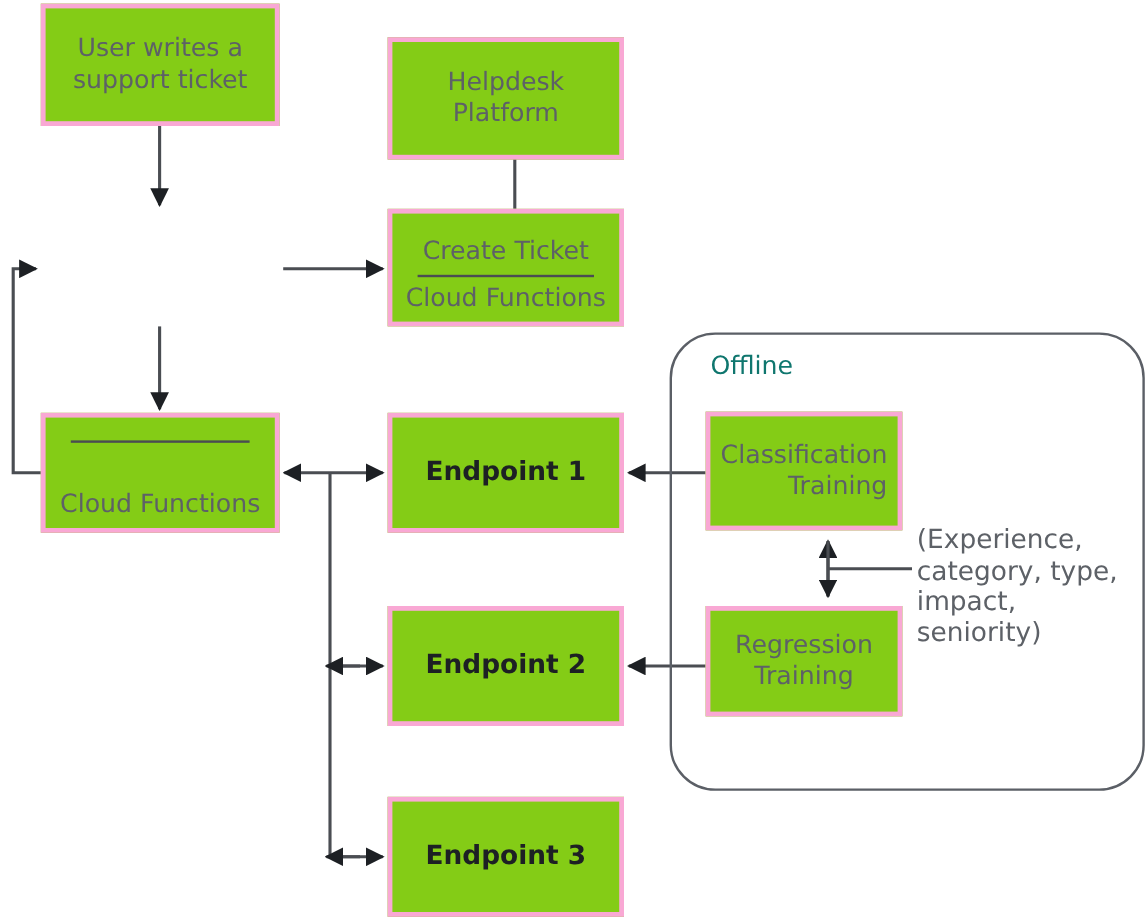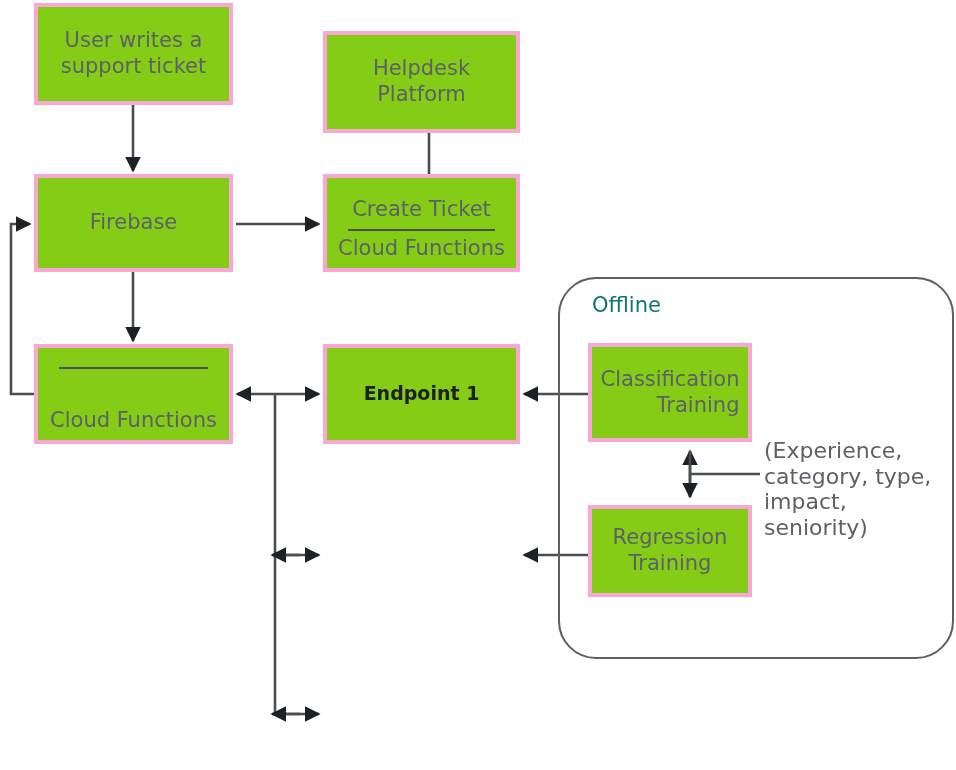--- a/index.html
+++ b/index.html
@@ -57,21 +57,21 @@
   .box.split .rule {
     width: 78%;
     height: 2px;
     background: #4a4d52;
   }
 
   
   .box.endpoint .ttl {
     color: #1d2024;
     font-weight: bold;
-    font-size: 19px;
+    font-size: 22px;
   }
 
   
   .group {
     position: absolute;
     box-sizing: border-box;
     border: 2px solid #5b5f66;
     border-radius: 38px;
     background: transparent;
     z-index: 1;
@@ -150,40 +150,43 @@
   <div class="box" style="left:34px; top:3px; width:199px; height:102px;">
     <span class="ttl">User writes a
 support ticket</span>
   </div>
 
   <div class="box" style="left:323px; top:3px; width:197px; height:102px;margin-top:28px;">
     <span class="ttl">Helpdesk
 Platform</span>
   </div>
 
-  <div class="box" style="left:34px; top:174px; width:199px; height:98px;">
-    <span class="ttl">Firebase</span>
-  </div>
 
   <div class="box split" style="left:323px; top:174px; width:197px; height:98px;">
     <span class="ttl">Create Ticket</span>
     <span class="rule"></span>
     <span class="ttl">Cloud Functions</span>
   </div>
 
   <div class="box split" style="left:34px; top:344px; width:199px; height:100px;">
     <span class="rule"></span>
     <span class="ttl">Cloud Functions</span>
   </div>
 
   <div class="box endpoint" style="left:323px; top:344px; width:197px; height:100px;">
     <span class="ttl">Endpoint 1</span>
   </div>
 
-
+  <div class="box endpoint" style="left:323px; top:505px; width:197px; height:100px;">
+    <span class="ttl">Endpoint 2</span>
+  </div>
+
+  <div class="box endpoint" style="left:323px; top:664px; width:197px; height:100px;">
+    <span class="ttl">Endpoint 3</span>
+  </div>
 
   <div class="box" style="left:588px; top:343px; width:164px; height:99px;text-align:right;">
     <span class="ttl">Classification
 Training</span>
   </div>
 
   <div class="box" style="left:588px; top:505px; width:164px; height:92px;">
     <span class="ttl">Regression
 Training</span>
   </div>

